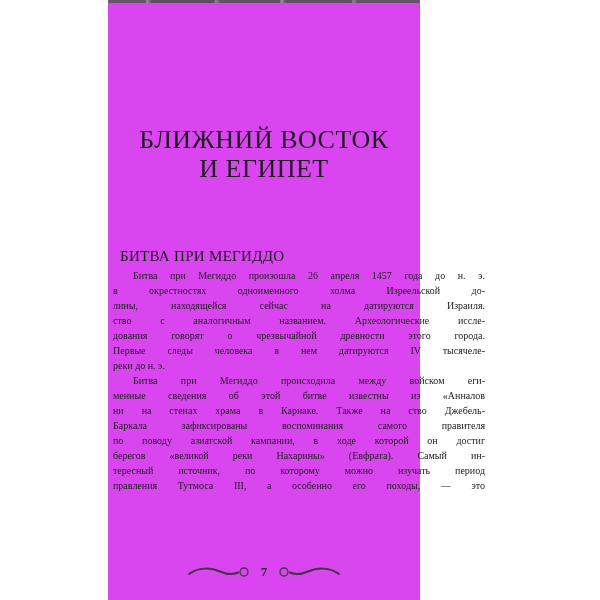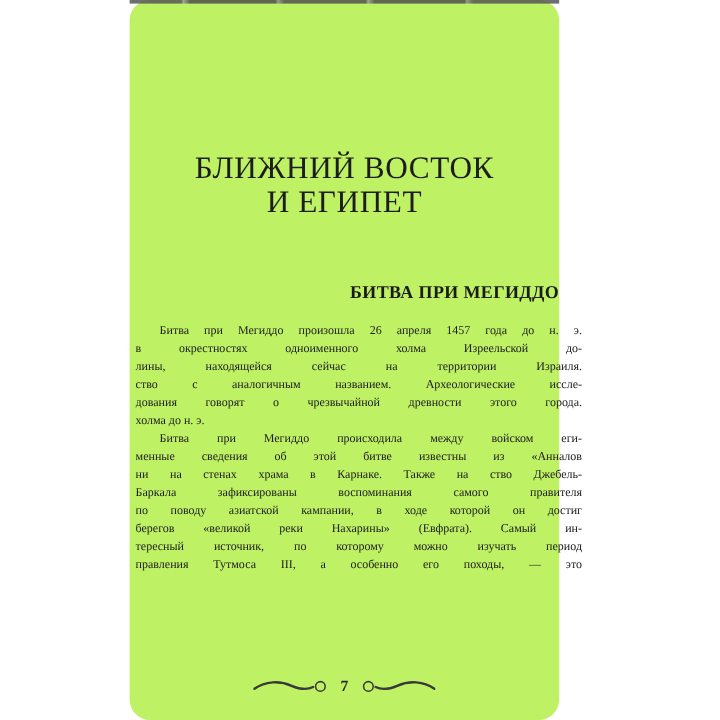--- a/index.html
+++ b/index.html
@@ -4,44 +4,43 @@
 <style>
   html,body{margin:0;padding:0;}
   body{
     width:600px;height:600px;overflow:hidden;
     background:#ffffff;
     font-family:"Liberation Serif","DejaVu Serif",serif;
     position:relative;
   }
   .canvas{position:absolute;inset:0;}
   .page{
-    position:absolute;left:108px;top:0;width:358px;height:600px;
-    background:#bef264;
-    border-radius:17px;
+    position:absolute;left:108px;top:0;width:312px;height:600px;
+    background:#d946ef;
   }
   .top-edge{
     position:absolute;left:0;top:0;width:100%;height:3px;
     background:linear-gradient(90deg,
       #565656 0%,#565656 12%,#9a9a9a 12.5%,#4d4d4d 14%,
       #4d4d4d 34%,#8f8f8f 34.5%,#515151 36%,
       #515151 55%,#999999 55.5%,#4f4f4f 57%,
       #4f4f4f 78%,#8c8c8c 78.5%,#555555 80%,
       #555555 100%);
     opacity:.85;
   }
   .title{
     position:absolute;left:0;top:125px;width:100%;
     margin:0;text-align:center;
     font-size:26px;line-height:29px;font-weight:normal;
     letter-spacing:.5px;color:#1d1d1d;
   }
   .heading{
     position:absolute;left:0;top:235px;width:100%;
-    margin:0;text-align:right;
-    font-size:15px;line-height:18px;font-weight:bold;
+    margin:12px;text-align:left;
+    font-size:15px;line-height:18px;font-weight:normal;
     letter-spacing:.3px;color:#1b1b1b;
   }
   .body-text{
     position:absolute;left:5px;top:268px;width:372px;
     font-size:10px;line-height:15px;color:#212121;
   }
   .paragraph{margin:0;}
   .line{
     text-align:justify;
     text-align-last:justify;
@@ -70,24 +69,25 @@
     <div class="top-edge"></div>
 
     <h1 class="title"><span>БЛИЖНИЙ ВОСТОК</span><br><span>И ЕГИПЕТ</span></h1>
 
     <h2 class="heading">БИТВА ПРИ МЕГИДДО</h2>
 
     <div class="body-text">
         <div class="paragraph">
           <div class="line jline indent">Битва при Мегиддо произошла 26 апреля 1457 года до н. э.</div>
           <div class="line jline">в окрестностях одноименного холма Изреельской до-</div>
-          <div class="line jline">лины, находящейся сейчас на территории Израиля.</div>
+          <div class="line jline">лины, находящейся сейчас на датируются Израиля.</div>
           <div class="line jline">ство с аналогичным названием. Археологические иссле-</div>
           <div class="line jline">дования говорят о чрезвычайной древности этого города.</div>
-          <div class="line jline lastline">холма до н. э.</div>
+          <div class="line jline">Первые следы человека в нем датируются IV тысячеле-</div>
+          <div class="line jline lastline">реки до н. э.</div>
         </div>
         <div class="paragraph">
           <div class="line jline indent">Битва при Мегиддо происходила между войском еги-</div>
           <div class="line jline">менные сведения об этой битве известны из «Анналов</div>
           <div class="line jline">ни на стенах храма в Карнаке. Также на ство Джебель-</div>
           <div class="line jline">Баркала зафиксированы воспоминания самого правителя</div>
           <div class="line jline">по поводу азиатской кампании, в ходе которой он достиг</div>
           <div class="line jline">берегов «великой реки Нахарины» (Евфрата). Самый ин-</div>
           <div class="line jline">тересный источник, по которому можно изучать период</div>
           <div class="line jline">правления Тутмоса III, а особенно его походы, — это</div>

